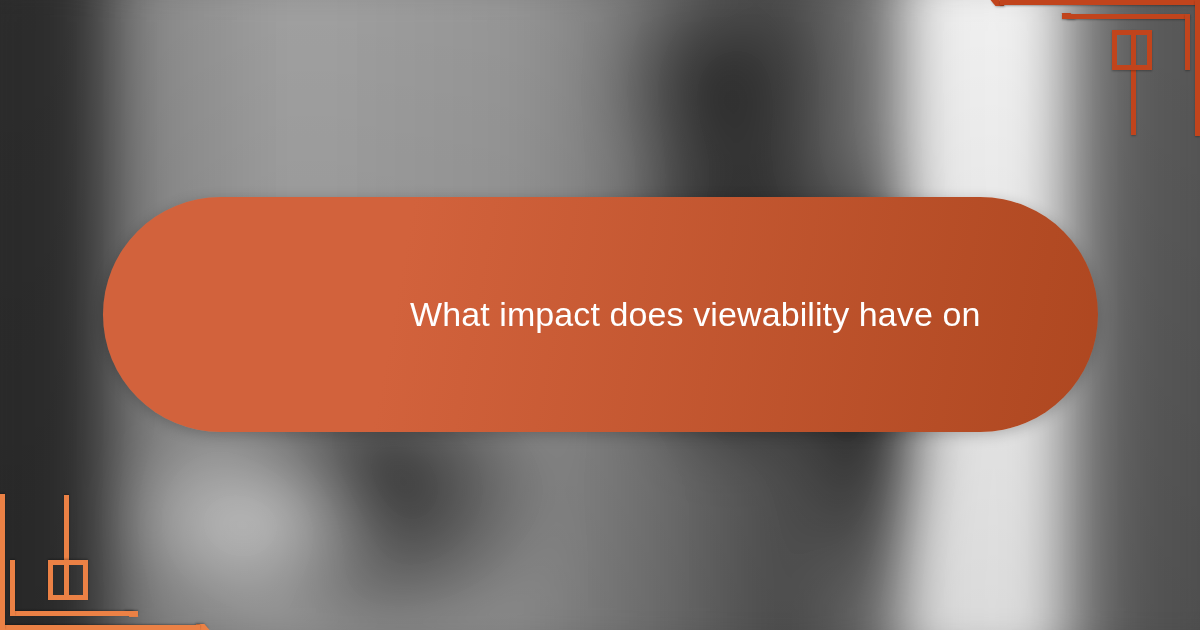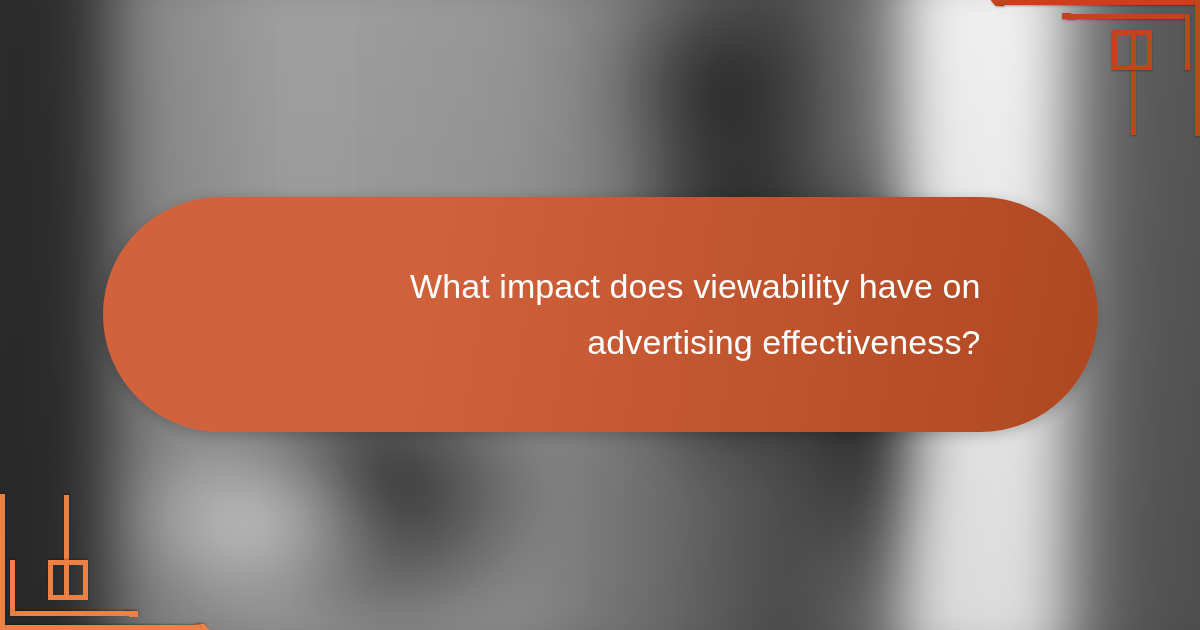--- a/index.html
+++ b/index.html
@@ -120,17 +120,16 @@
     <span class="c-skew-top" style="background: rgb(235, 129, 69); box-shadow: rgba(0, 0, 0, 0.3) 0px 1px 2px;"></span>
     <span class="c-top-inner" style="background: rgb(235, 129, 69); box-shadow: rgba(0, 0, 0, 0.3) 0px 1px 2px;"></span>
     <span class="c-right-inner" style="background: rgb(235, 129, 69); box-shadow: rgba(0, 0, 0, 0.3) 0px 1px 2px;"></span>
     <span class="c-tail" style="background: rgb(235, 129, 69); box-shadow: rgba(0, 0, 0, 0.3) 0px 1px 2px;"></span>
     <span class="c-sq" style="border-color: rgb(235, 129, 69); background: transparent; box-shadow: rgba(0, 0, 0, 0.3) 0px 1px 2px;"></span>
   </div>
 
   <div class="pill" style="background: linear-gradient(100deg, rgb(210, 98, 60) 0%, rgb(210, 98, 60) 30%, rgb(174, 71, 32) 100%);">
     <div class="pill-text" style="color: rgb(255, 255, 255);">
       <span>What impact does viewability have on</span><br>
-      <span>advertising effectiveness?</span>
     </div>
   </div>
 
 </div>
 
 </body></html>

